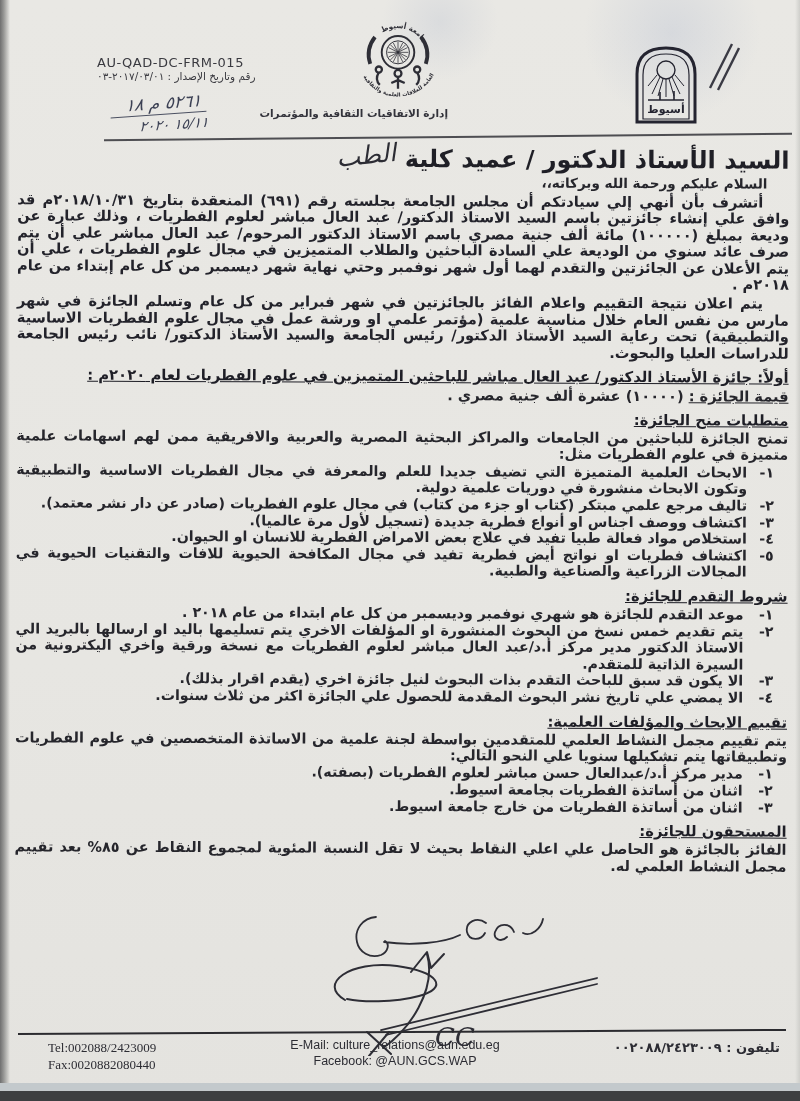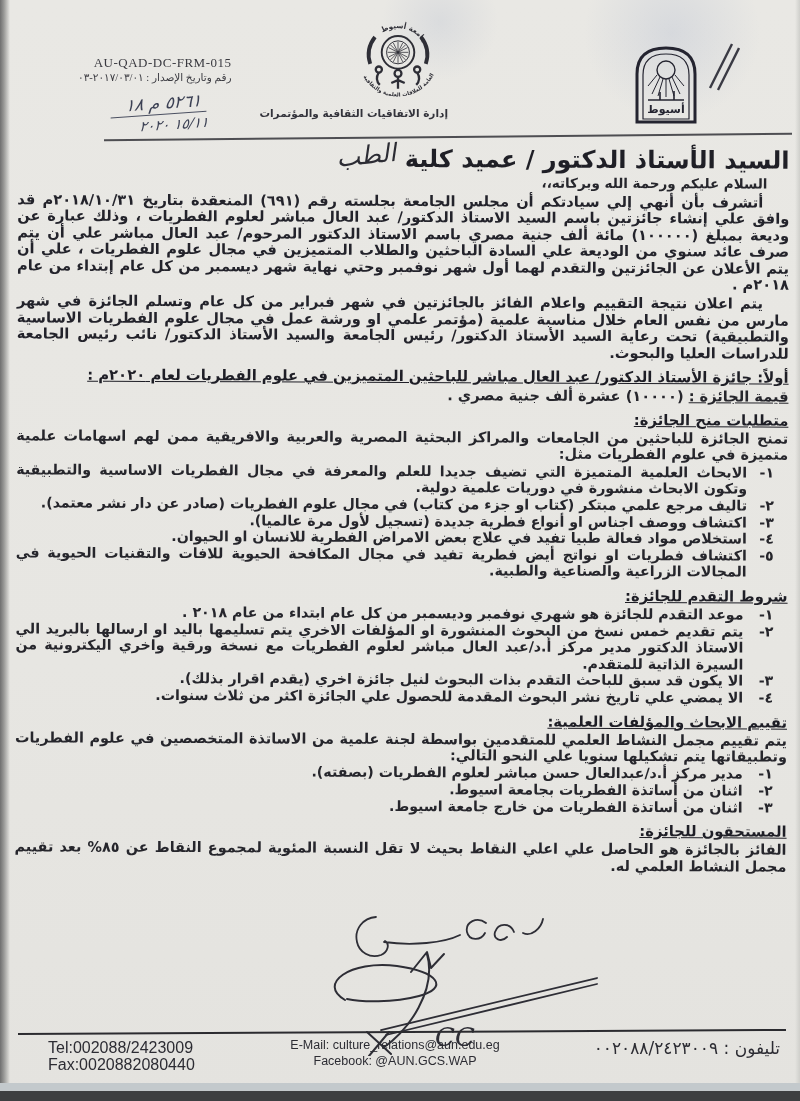--- a/index.html
+++ b/index.html
@@ -6,21 +6,21 @@
   .page{position:relative;width:800px;height:1101px;margin:0 auto;overflow:hidden;
     background:linear-gradient(180deg,#e9e8e4 0%,#e7e6e2 60%,#e4e3df 100%);
     font-family:"DejaVu Sans",sans-serif;color:#26262c;}
   .edge-left{position:absolute;left:0;top:0;width:10px;height:1101px;
     background:linear-gradient(90deg,#6f6f6f 0%,#9a9a98 40%,rgba(210,210,206,0) 100%);}
   .edge-bottom-light{position:absolute;left:0;bottom:10px;width:800px;height:8px;background:#c3c9cc;}
   .edge-bottom{position:absolute;left:0;bottom:0;width:800px;height:10px;background:#3d3f41;}
   .edge-right{position:absolute;right:0;top:0;width:5px;height:1101px;background:linear-gradient(270deg,#cfcfcb,rgba(220,220,216,0));}
 
   
-  .form-code{position:absolute;left:78px;top:55px;text-align:right;direction:ltr;font-family:Liberation Serif, serif;}
+  .form-code{position:absolute;left:97px;top:55px;text-align:left;direction:ltr;}
   .form-code .code{font-size:13px;letter-spacing:.5px;color:#3a3a40;font-weight:500;}
   .form-code .issue{font-size:10.5px;margin-top:0;color:#3a3a40;direction:rtl;}
   .center-emblem{position:absolute;left:348px;top:14px;width:100px;text-align:center;}
   .center-emblem svg{display:block;margin:0 auto;}
   .emblem-caption{font-size:10.5px;color:#33333b;margin-top:1px;white-space:nowrap;direction:rtl;font-weight:bold;}
   .right-emblem{position:absolute;left:630px;top:42px;text-align:center;}
   .slashes{position:absolute;left:706px;top:40px;}
   .hw-top{position:absolute;left:28px;top:96px;width:180px;color:#3c4154;transform:rotate(-4deg);
     font-style:italic;direction:rtl;}
   .hw-top .ref{font-size:17px;border-bottom:1.5px solid #4a4f60;display:inline-block;padding:0 6px 1px 14px;transform:skewX(-8deg);}
@@ -48,25 +48,25 @@
 
   
   .sig-small{position:absolute;left:300px;top:905px;}
   .sig-big{position:absolute;left:285px;top:938px;}
   .sig-stroke{stroke:#2e2e36;fill:none;stroke-linecap:round;stroke-linejoin:round;}
   .cc-text{font-family:"DejaVu Serif",serif;font-size:26px;font-style:italic;fill:#2e2e36;}
 
   
   .footer-rule{position:absolute;left:18px;top:1031px;width:768px;height:2px;background:#2b2b2f;transform:rotate(-0.3deg);}
   .footer{position:absolute;left:0;top:1037px;width:800px;font-size:12px;color:#2c2c33;}
-  .f-left{position:absolute;left:48px;top:2px;direction:ltr;line-height:17px;font-family:Liberation Sans, sans-serif;font-size:16px;}
+  .f-left{position:absolute;left:48px;top:2px;direction:ltr;line-height:17px;font-family:Liberation Serif, serif;font-size:13px;}
   .f-center{position:absolute;left:225px;top:0;width:340px;text-align:center;direction:ltr;line-height:16px;
     font-family:"Liberation Sans","DejaVu Sans",sans-serif;font-size:12.5px;}
   .f-center .web{opacity:.45;font-size:11px;}
-  .f-right{position:absolute;left:560px;top:2px;width:220px;direction:rtl;line-height:18px;font-size:17px;font-weight:400;}
+  .f-right{position:absolute;left:560px;top:2px;width:220px;direction:rtl;line-height:18px;font-size:13px;font-weight:700;}
   .noise{position:absolute;pointer-events:none;inset:0;
     background:radial-gradient(circle at 84% 3%,rgba(120,140,185,.16),rgba(0,0,0,0) 7%),
                radial-gradient(circle at 55% 2%,rgba(110,130,175,.12),rgba(0,0,0,0) 5%);}
 </style>
 </head>
 <body>
 
 <div class="page">
   <div class="noise"></div>
 

